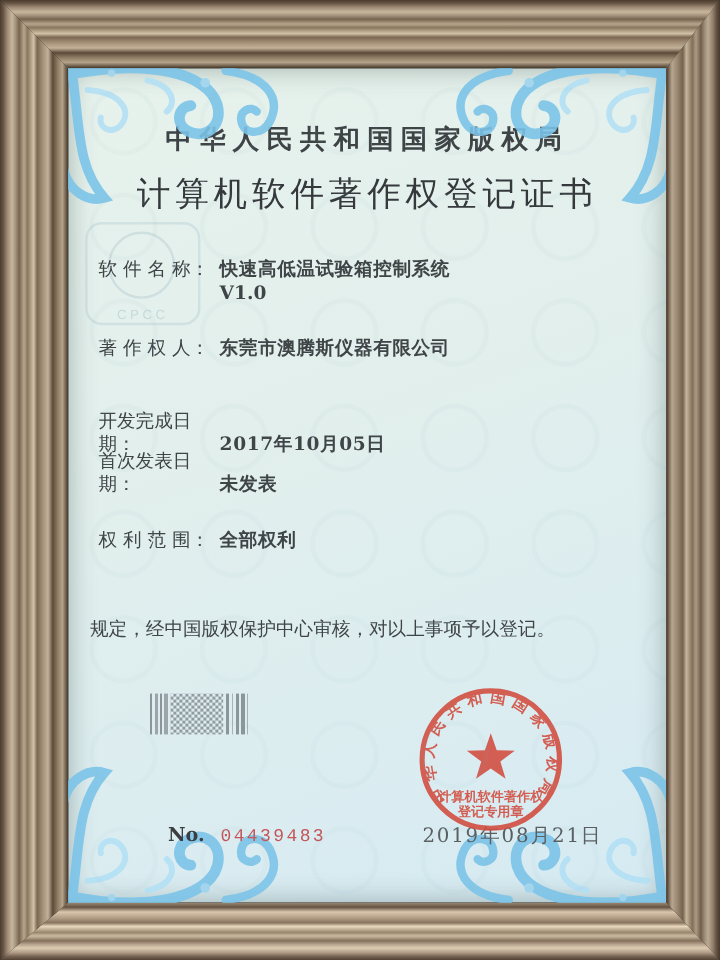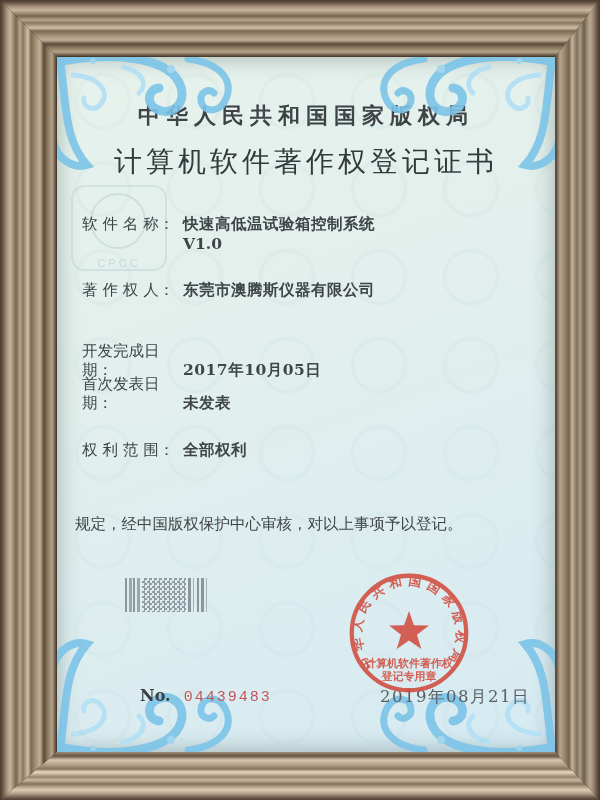--- a/index.html
+++ b/index.html
@@ -55,21 +55,21 @@
   
   .barcode{position:absolute;left:68px;top:521px;width:82px;height:34px;display:flex;opacity:.78;}
   .bc-left{width:15px;background:repeating-linear-gradient(90deg,#767d85 0 2px,transparent 2px 4px,#8a9198 4px 7px,transparent 7px 8px);}
   .bc-data{flex:1;margin:0 2px;background:repeating-conic-gradient(#7d858d 0% 25%,transparent 0% 50%);background-size:5px 5px;}
   .bc-right{width:19px;background:repeating-linear-gradient(90deg,#767d85 0 3px,transparent 3px 5px,#9aa1a8 5px 6px,transparent 6px 9px,#767d85 9px 11px,transparent 11px 13px);}
   
   .serial{position:absolute;left:51px;top:629px;font-size:16px;margin-left:32px;}
   .serial .no-lab{color:#3a3e41;font-weight:bold;margin-right:8px;}
   .serial .no-val{color:#c4565a;font-family:"Liberation Mono","DejaVu Sans Mono",monospace;letter-spacing:2px;font-size:15px;}
   
-  .seal-date{position:absolute;left:308px;top:629px;width:180px;text-align:center;font-size:16.5px;
+  .seal-date{position:absolute;left:280px;top:629px;width:180px;text-align:center;font-size:16.5px;
              color:#5a5e60;letter-spacing:1.5px;}
   .seal{position:absolute;left:290px;top:514px;width:124px;height:124px;}
 </style>
 </head>
 <body>
 
 <div class="scene">
 
   <div class="frame frame-top"></div>
   <div class="frame frame-bottom"></div>

